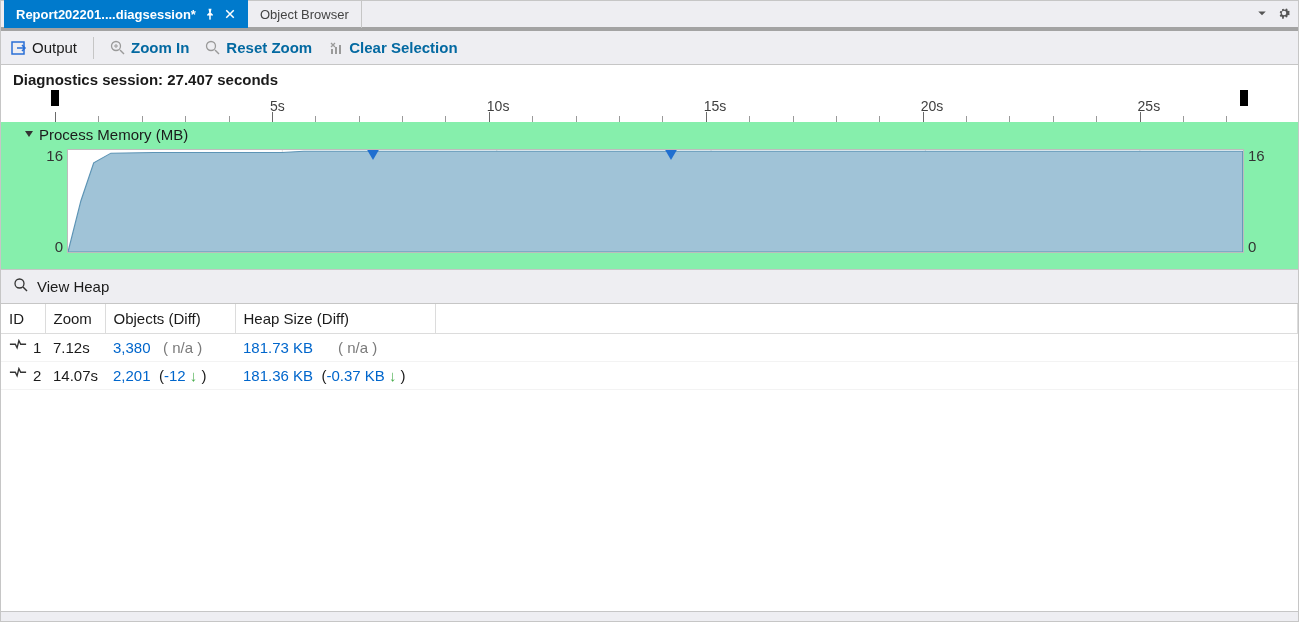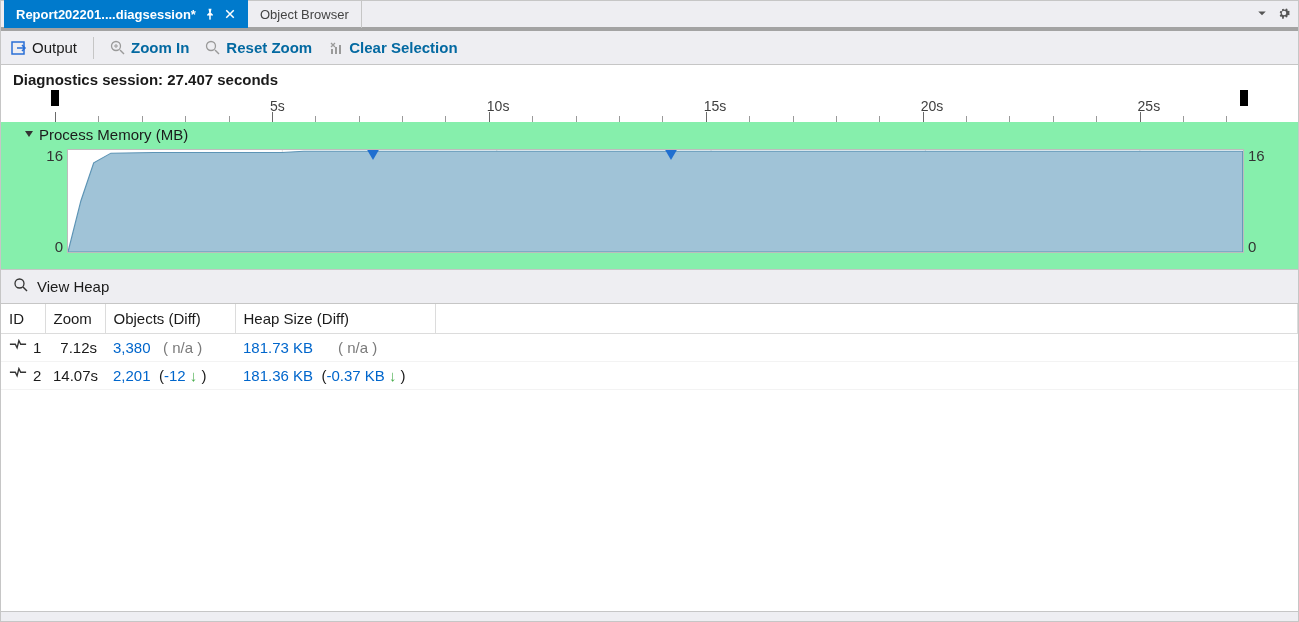--- a/index.html
+++ b/index.html
@@ -257,21 +257,21 @@
         <th>Heap Size (Diff)</th>
         <th></th>
       </tr>
     </thead>
     <tbody id="table-body">
         <tr class="datarow">
           <td class="rowicon"><svg viewBox="0 0 20 14">
               <path fill="none" stroke="#333" stroke-width="1.5" d="M1 5h6l2 4 2-8 2 4h6"></path>
             </svg></td>
           <td>1</td>
-          <td style="text-align:right">7.12s</td>
+          <td style="">7.12s</td>
           <td><span class="link">3,380</span>&nbsp;&nbsp;&nbsp;<span class="muted">( n/a )</span></td>
           <td><span class="link">181.73 KB</span>&nbsp;&nbsp;&nbsp;&nbsp;&nbsp;&nbsp;<span class="muted">( n/a )</span></td>
           <td></td>
         </tr>
         <tr class="datarow">
           <td class="rowicon"><svg viewBox="0 0 20 14">
               <path fill="none" stroke="#333" stroke-width="1.5" d="M1 5h6l2 4 2-8 2 4h6"></path>
             </svg></td>
           <td>2</td>
           <td style="text-align:right">14.07s</td>

